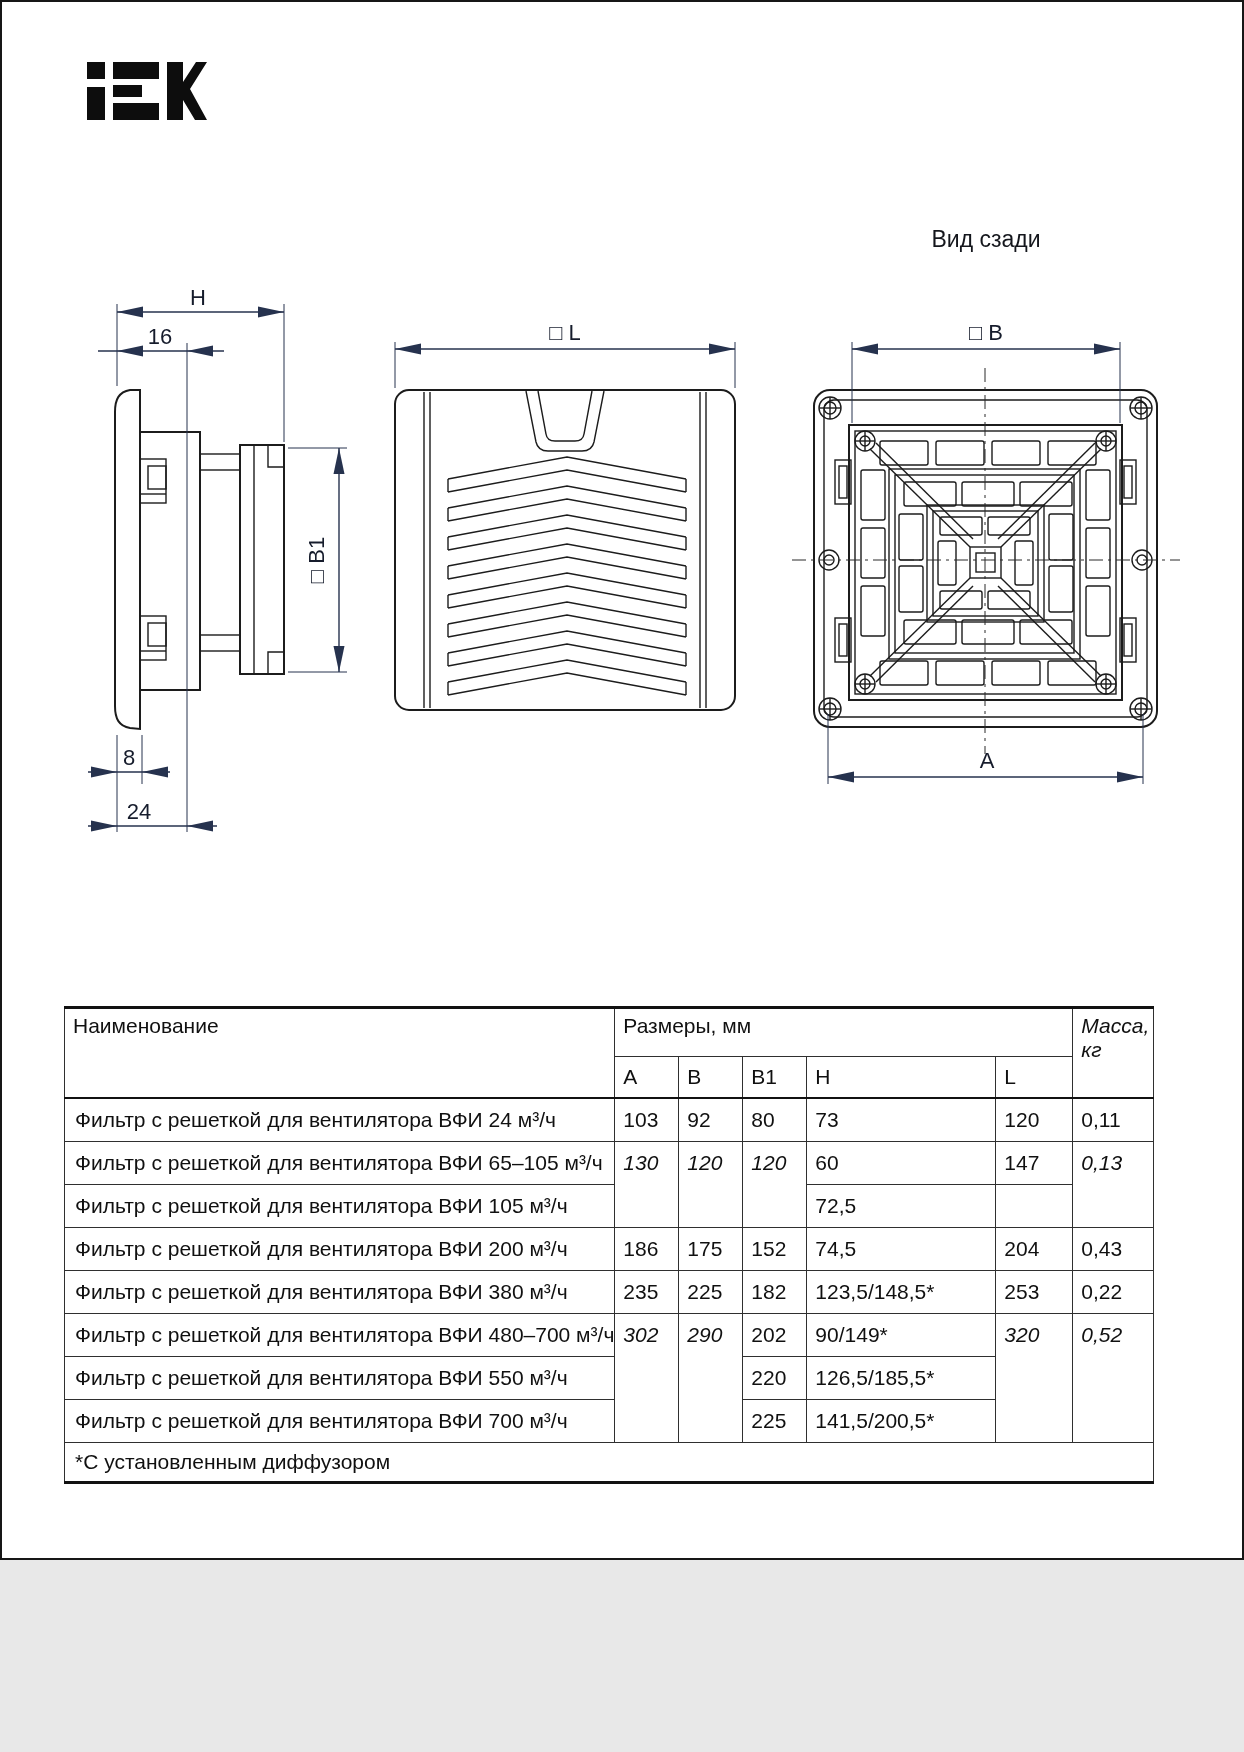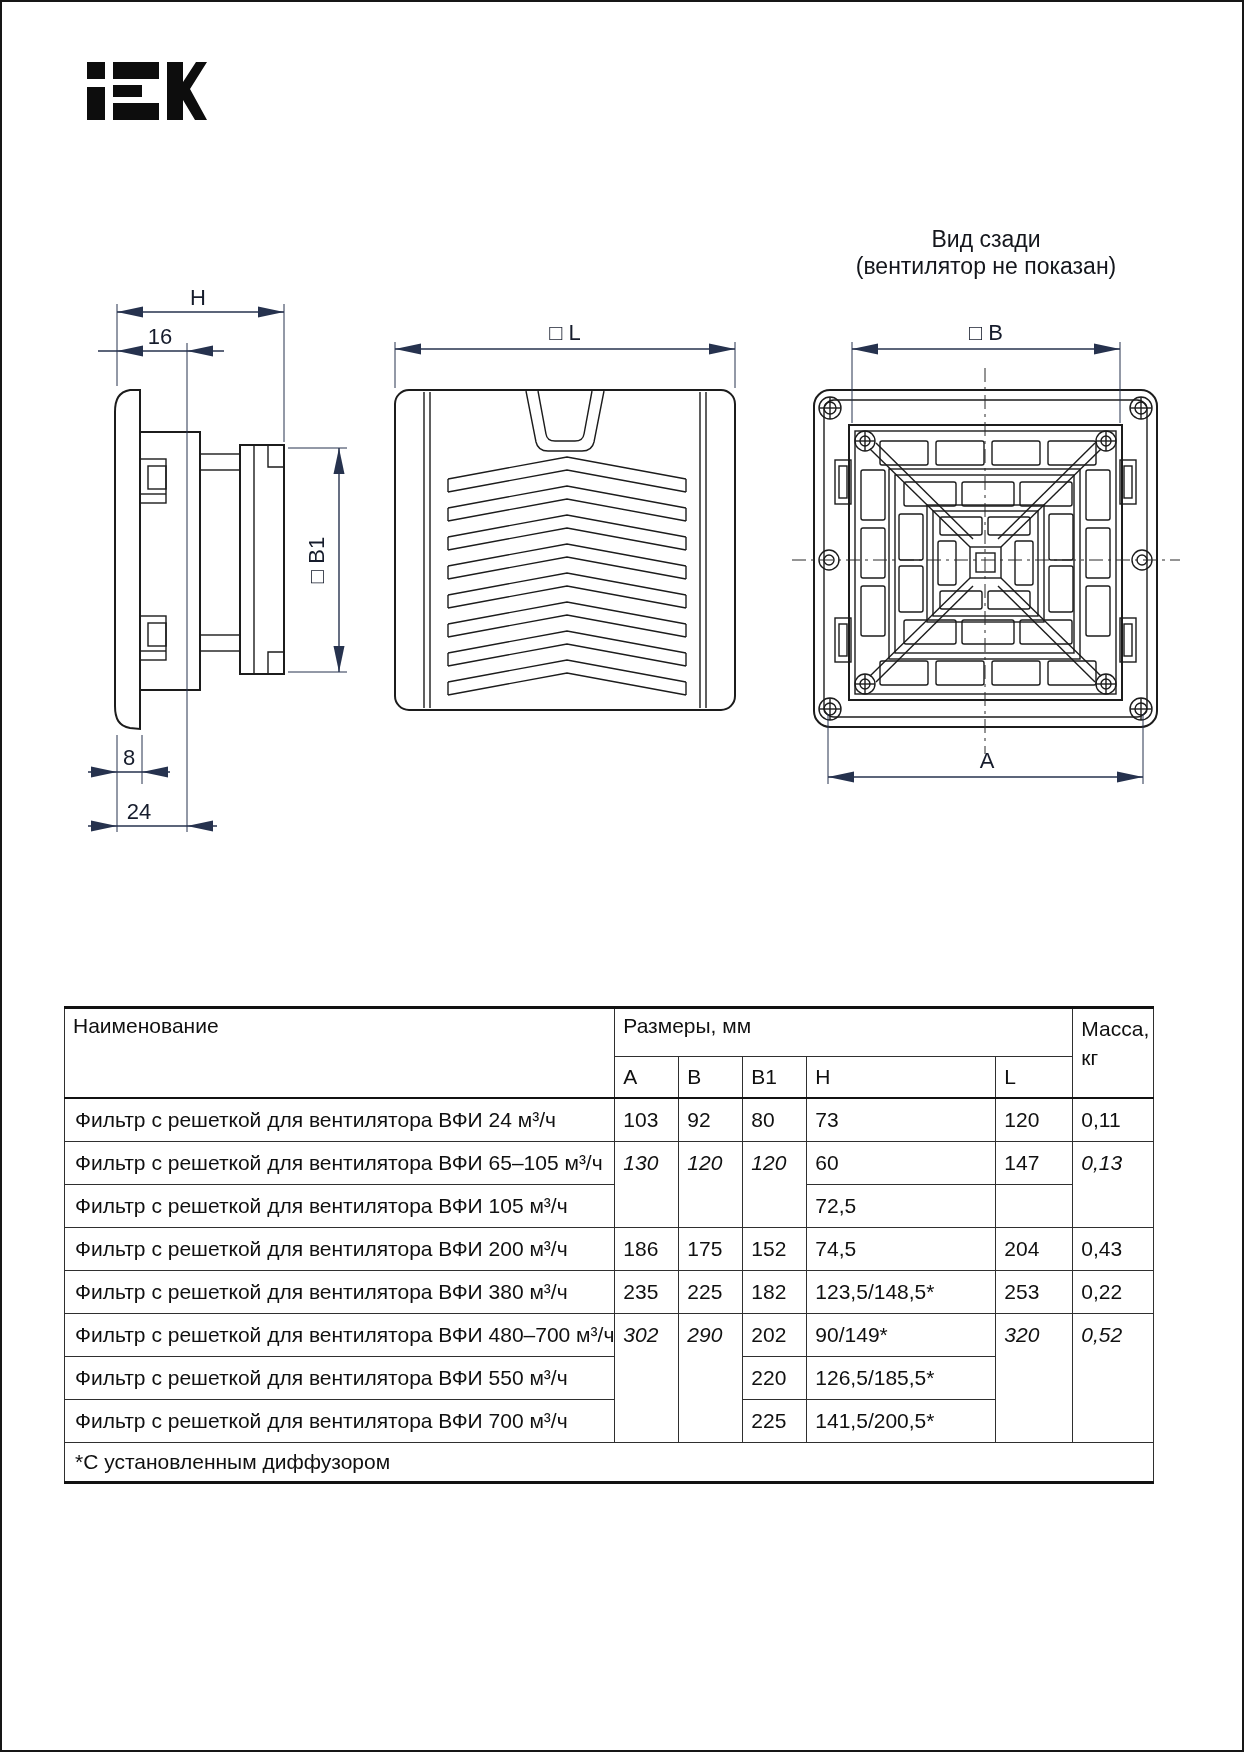--- a/index.html
+++ b/index.html
@@ -1,17 +1,17 @@
 <!DOCTYPE html>
 <html><head>
 <meta charset="utf-8">
 <style>
   html,body{margin:0;padding:0;background:#e8e8e8;}
   .page{
-    position:relative;width:1244px;height:1752px;background:#ffffff;
+    position:relative;width:1244px;height:1560px;background:#ffffff;
     border:2px solid #161616;box-sizing:border-box;overflow:hidden;
     font-family:"Liberation Sans",sans-serif;color:#111;
   }
   
   .logo{position:absolute;left:83px;top:60px;}
   
   .caption{
     position:absolute;left:806px;top:224px;width:356px;
     text-align:center;font-size:23px;line-height:27px;color:#14161c;
   }
@@ -30,21 +30,21 @@
     table-layout:fixed;font-size:21px;color:#101010;
   }
   .tbl th,.tbl td{
     border:1px solid #2f2f2f;font-weight:normal;text-align:left;
     padding:0 0 0 8px;vertical-align:middle;height:42px;overflow:hidden;white-space:nowrap;
   }
   .tbl thead th{vertical-align:top;padding-top:5px;}
   .tbl thead tr.top th{border-top:3px solid #111;}
   .tbl thead tr.sub th{border-bottom:2px solid #111;vertical-align:middle;padding-top:0;height:40px;}
   .tbl th.namehdr,.tbl th.masshdr{border-bottom:2px solid #111;}
-  .tbl th.masshdr{white-space:normal;line-height:29px;padding-right:4px;}
+  .tbl th.masshdr{white-space:normal;line-height:24px;padding-right:4px;font-style:italic;}
   .tbl td.name{padding-left:10px;margin-left:44px;}
   .tbl td.vt{vertical-align:top;padding-top:9px;font-style:italic;}
   .tbl tr.fnote td{border-bottom:3px solid #111;height:38px;padding-left:10px;margin-top:38px;}
 </style>
 </head>
 <body>
 
 <div class="page">
 
   <svg class="logo" width="122" height="58" viewBox="0 0 122 58">
@@ -54,21 +54,20 @@
       <rect x="2" y="25" width="18" height="33"></rect>
       <rect x="28" y="0" width="46" height="17"></rect>
       <rect x="28" y="23" width="29" height="12"></rect>
       <rect x="28" y="41" width="46" height="17"></rect>
       <path d="M82,0 H98 V20 L111,0 H122 L105,27 L122,58 H110 L98,38 V58 H82 Z"></path>
     </g>
   </svg>
 
   <div class="caption">
     <div>Вид сзади</div>
-    <div>(вентилятор не показан)</div>
   </div>
 
   <svg class="drawing" width="1120" height="610" viewBox="60 240 1120 610">
 
     <g>
 
       <path class="part" d="M138,388 L128,388 C117,390 113,397 113,410 L113,704 C113,717 117,724 128,726 L138,727 Z"></path>
 
       <rect class="part" x="138" y="430" width="60" height="258"></rect>
 

